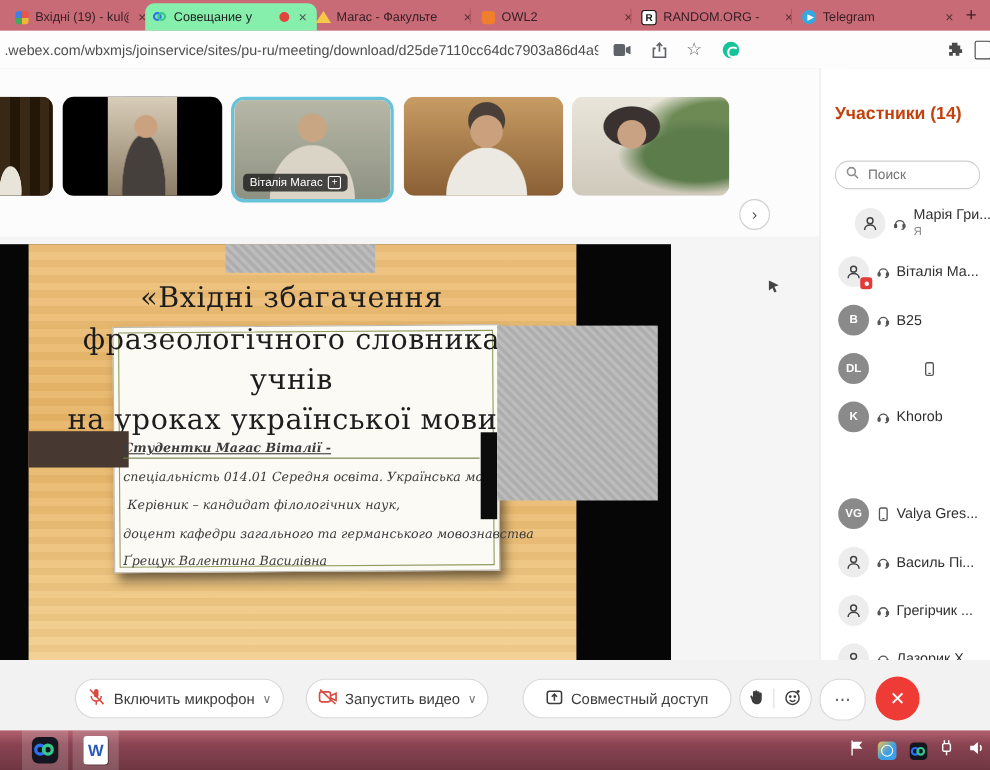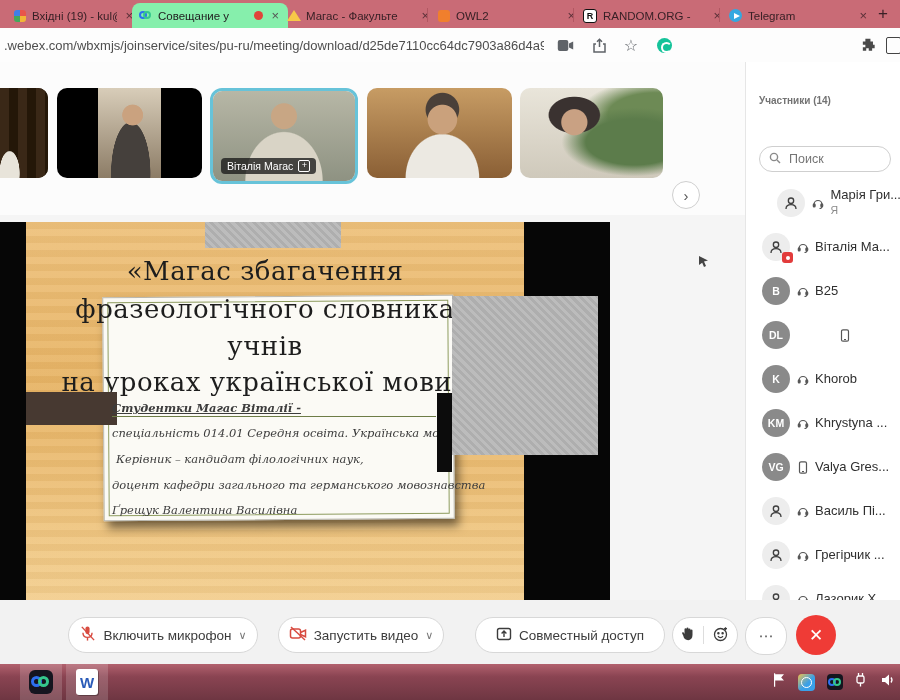--- a/index.html
+++ b/index.html
@@ -65,21 +65,21 @@
   #paper{left:103px;top:296px;width:349px;height:222px;background:#fbfaf5;border:1px solid #b9b7ae;
          box-shadow:4px 7px 10px rgba(0,0,0,.5);transform:rotate(-.4deg);z-index:3;}
   #paper:after{content:"";position:absolute;inset:4px;border:1px solid #8e9c5f;}
   .sl-title{left:50px;width:430px;text-align:center;font-family:"DejaVu Serif",serif;color:#1d1d1d;
             font-size:26px;letter-spacing:.5px;z-index:5;}
   .sl-line{font-family:"DejaVu Serif",serif;font-style:italic;color:#3c3c3c;font-size:11.5px;z-index:5;white-space:nowrap;}
   #sline1wrap{left:112px;top:398px;width:324px;border-bottom:1.2px solid #6d7c46;z-index:5;}
   #sline1wrap .sl-line{position:static;font-weight:bold;text-decoration:underline;}
   
   #panel{left:745px;top:62px;width:155px;height:550px;background:#fff;border-left:1px solid #e6e6e6;}
-  #ptitle{left:13px;top:33px;font-size:10px;font-weight:bold;color:#737373;}
+  #ptitle{left:13px;top:33px;font-size:16px;font-weight:bold;color:#c2410c;}
   #psearch{left:13px;top:84px;width:132px;height:26px;border:1px solid #cfcfcf;border-radius:14px;
            display:flex;align-items:center;gap:6px;padding:0 9px;box-sizing:border-box;background:#fff;}
   #psearch input{border:none;outline:none;width:80px;font-size:12.5px;color:#333;background:transparent;font-family:"Liberation Sans",sans-serif;}
   .prow{left:0;width:155px;height:34px;display:flex;align-items:center;gap:6px;padding-left:16px;box-sizing:border-box;cursor:pointer;}
   .pav{width:28px;height:28px;border-radius:50%;flex:0 0 auto;display:flex;align-items:center;justify-content:center;position:relative;}
   .pav.silhouette{background:#ededed;color:#3f3f3f;}
   .pav.initial{background:#8a8a8a;color:#fff;font-size:10.5px;font-weight:bold;}
   .pav .rbadge{position:absolute;right:-3px;bottom:-2px;width:11px;height:11px;border-radius:3px;background:#e23b3b;
                display:flex;align-items:center;justify-content:center;}
   .pav .rbadge i{width:4px;height:4px;border-radius:50%;background:#fff;}
@@ -246,21 +246,21 @@
     <div id="panicon" class="abs">
       <svg width="13" height="13" viewBox="0 0 13 13" fill="#444">
           <path d="M2 1l9 4.4-4 1.2L9 11l-2 1-1.8-4.2L2 10z"></path>
         </svg>
     </div>
   </div>
 
   <div id="stage" class="abs">
     <div id="slide" class="abs" style="left:26px;top:0;"></div>
   </div>
-  <div class="abs sl-title" style="top:256px;">«Магас збагачення</div>
+  <div class="abs sl-title" style="top:256px;">«Вхідні збагачення</div>
   <div id="paper" class="abs"></div>
   <div class="abs sl-title" style="top:294px;">фразеологічного словника</div>
   <div class="abs sl-title" style="top:331px;">учнів</div>
   <div class="abs sl-title" style="top:367px;">на уроках української мови»</div>
   <div id="brownbar" class="abs"></div>
   <div id="sline1wrap" class="abs">
     <span class="sl-line">Студентки Магас Віталії  -</span>
   </div>
   <div class="abs sl-line" style="left:112px;top:426px;">спеціальність 014.01 Середня освіта. Українська мова і літерату</div>
   <div class="abs sl-line" style="left:116px;top:452px;">Керівник – кандидат філологічних наук,</div>
@@ -351,32 +351,20 @@
         <svg width="12" height="12" viewBox="0 0 12 12" fill="none" stroke="#555" stroke-width="1.2">
             <path d="M2 7.5a4 4 0 0 1 8 0"></path>
             <rect x="1.3" y="6.8" width="1.8" height="3.2" rx="0.9" fill="#555"></rect>
             <rect x="8.9" y="6.8" width="1.8" height="3.2" rx="0.9" fill="#555"></rect>
             <path d="M9.8 10c0 1.1-1.2 1.5-2.3 1.5"></path>
           </svg>
       </span>
       <span class="pname">Khorob</span>
     </div>
 
-    <div class="abs prow" style="top:344px;">
-      <span class="pav initial">KM</span>
-      <span class="pdev">
-        <svg width="12" height="12" viewBox="0 0 12 12" fill="none" stroke="#555" stroke-width="1.2">
-            <path d="M2 7.5a4 4 0 0 1 8 0"></path>
-            <rect x="1.3" y="6.8" width="1.8" height="3.2" rx="0.9" fill="#555"></rect>
-            <rect x="8.9" y="6.8" width="1.8" height="3.2" rx="0.9" fill="#555"></rect>
-            <path d="M9.8 10c0 1.1-1.2 1.5-2.3 1.5"></path>
-          </svg>
-      </span>
-      <span class="pname">Khrystyna ...</span>
-    </div>
 
     <div class="abs prow" style="top:388px;">
       <span class="pav initial">VG</span>
       <span class="pdev">
         <svg width="10" height="13" viewBox="0 0 10 13" fill="none" stroke="#555" stroke-width="1.2">
             <rect x="1.5" y="0.8" width="7" height="11.4" rx="1.5"></rect>
             <path d="M4 10.5h2"></path>
           </svg>
       </span>
       <span class="pname">Valya Gres...</span>

